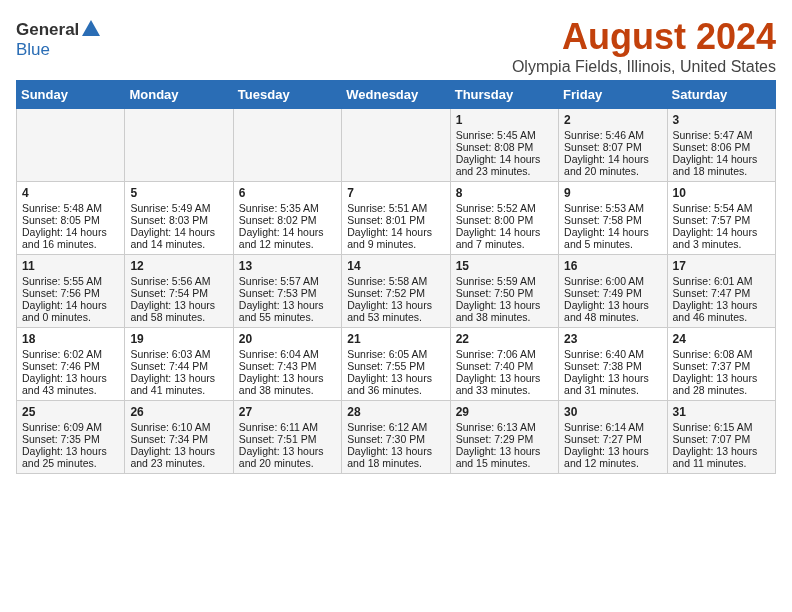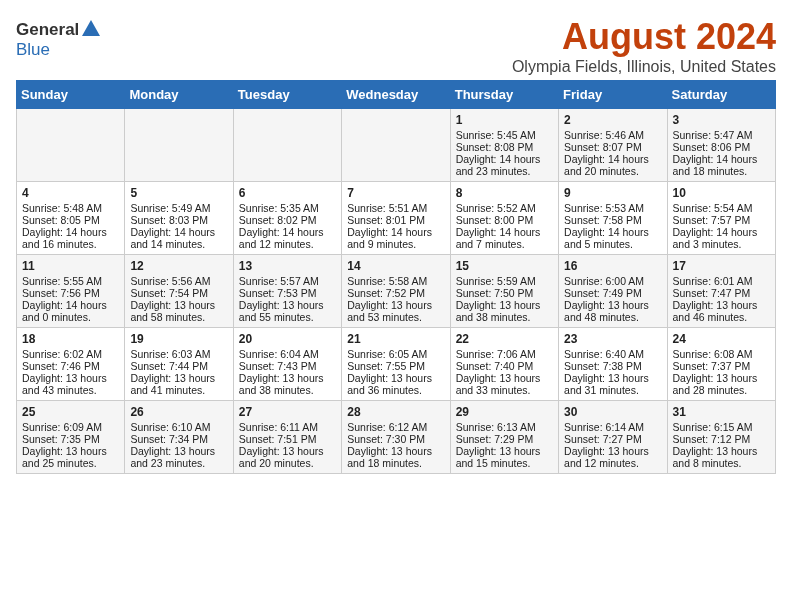--- a/index.html
+++ b/index.html
@@ -334,19 +334,19 @@
         <td>
           <span class="day-number">30</span>
           <div>Sunrise: 6:14 AM</div>
           <div>Sunset: 7:27 PM</div>
           <div>Daylight: 13 hours</div>
           <div>and 12 minutes.</div>
         </td>
         <td>
           <span class="day-number">31</span>
           <div>Sunrise: 6:15 AM</div>
-          <div>Sunset: 7:12 PM</div>
-          <div>Daylight: 13 hours</div>
-          <div>and 8 minutes.</div>
+          <div>Sunset: 7:07 PM</div>
+          <div>Daylight: 13 hours</div>
+          <div>and 11 minutes.</div>
         </td>
       </tr>
     </tbody>
 </table>
 
 </body></html>

